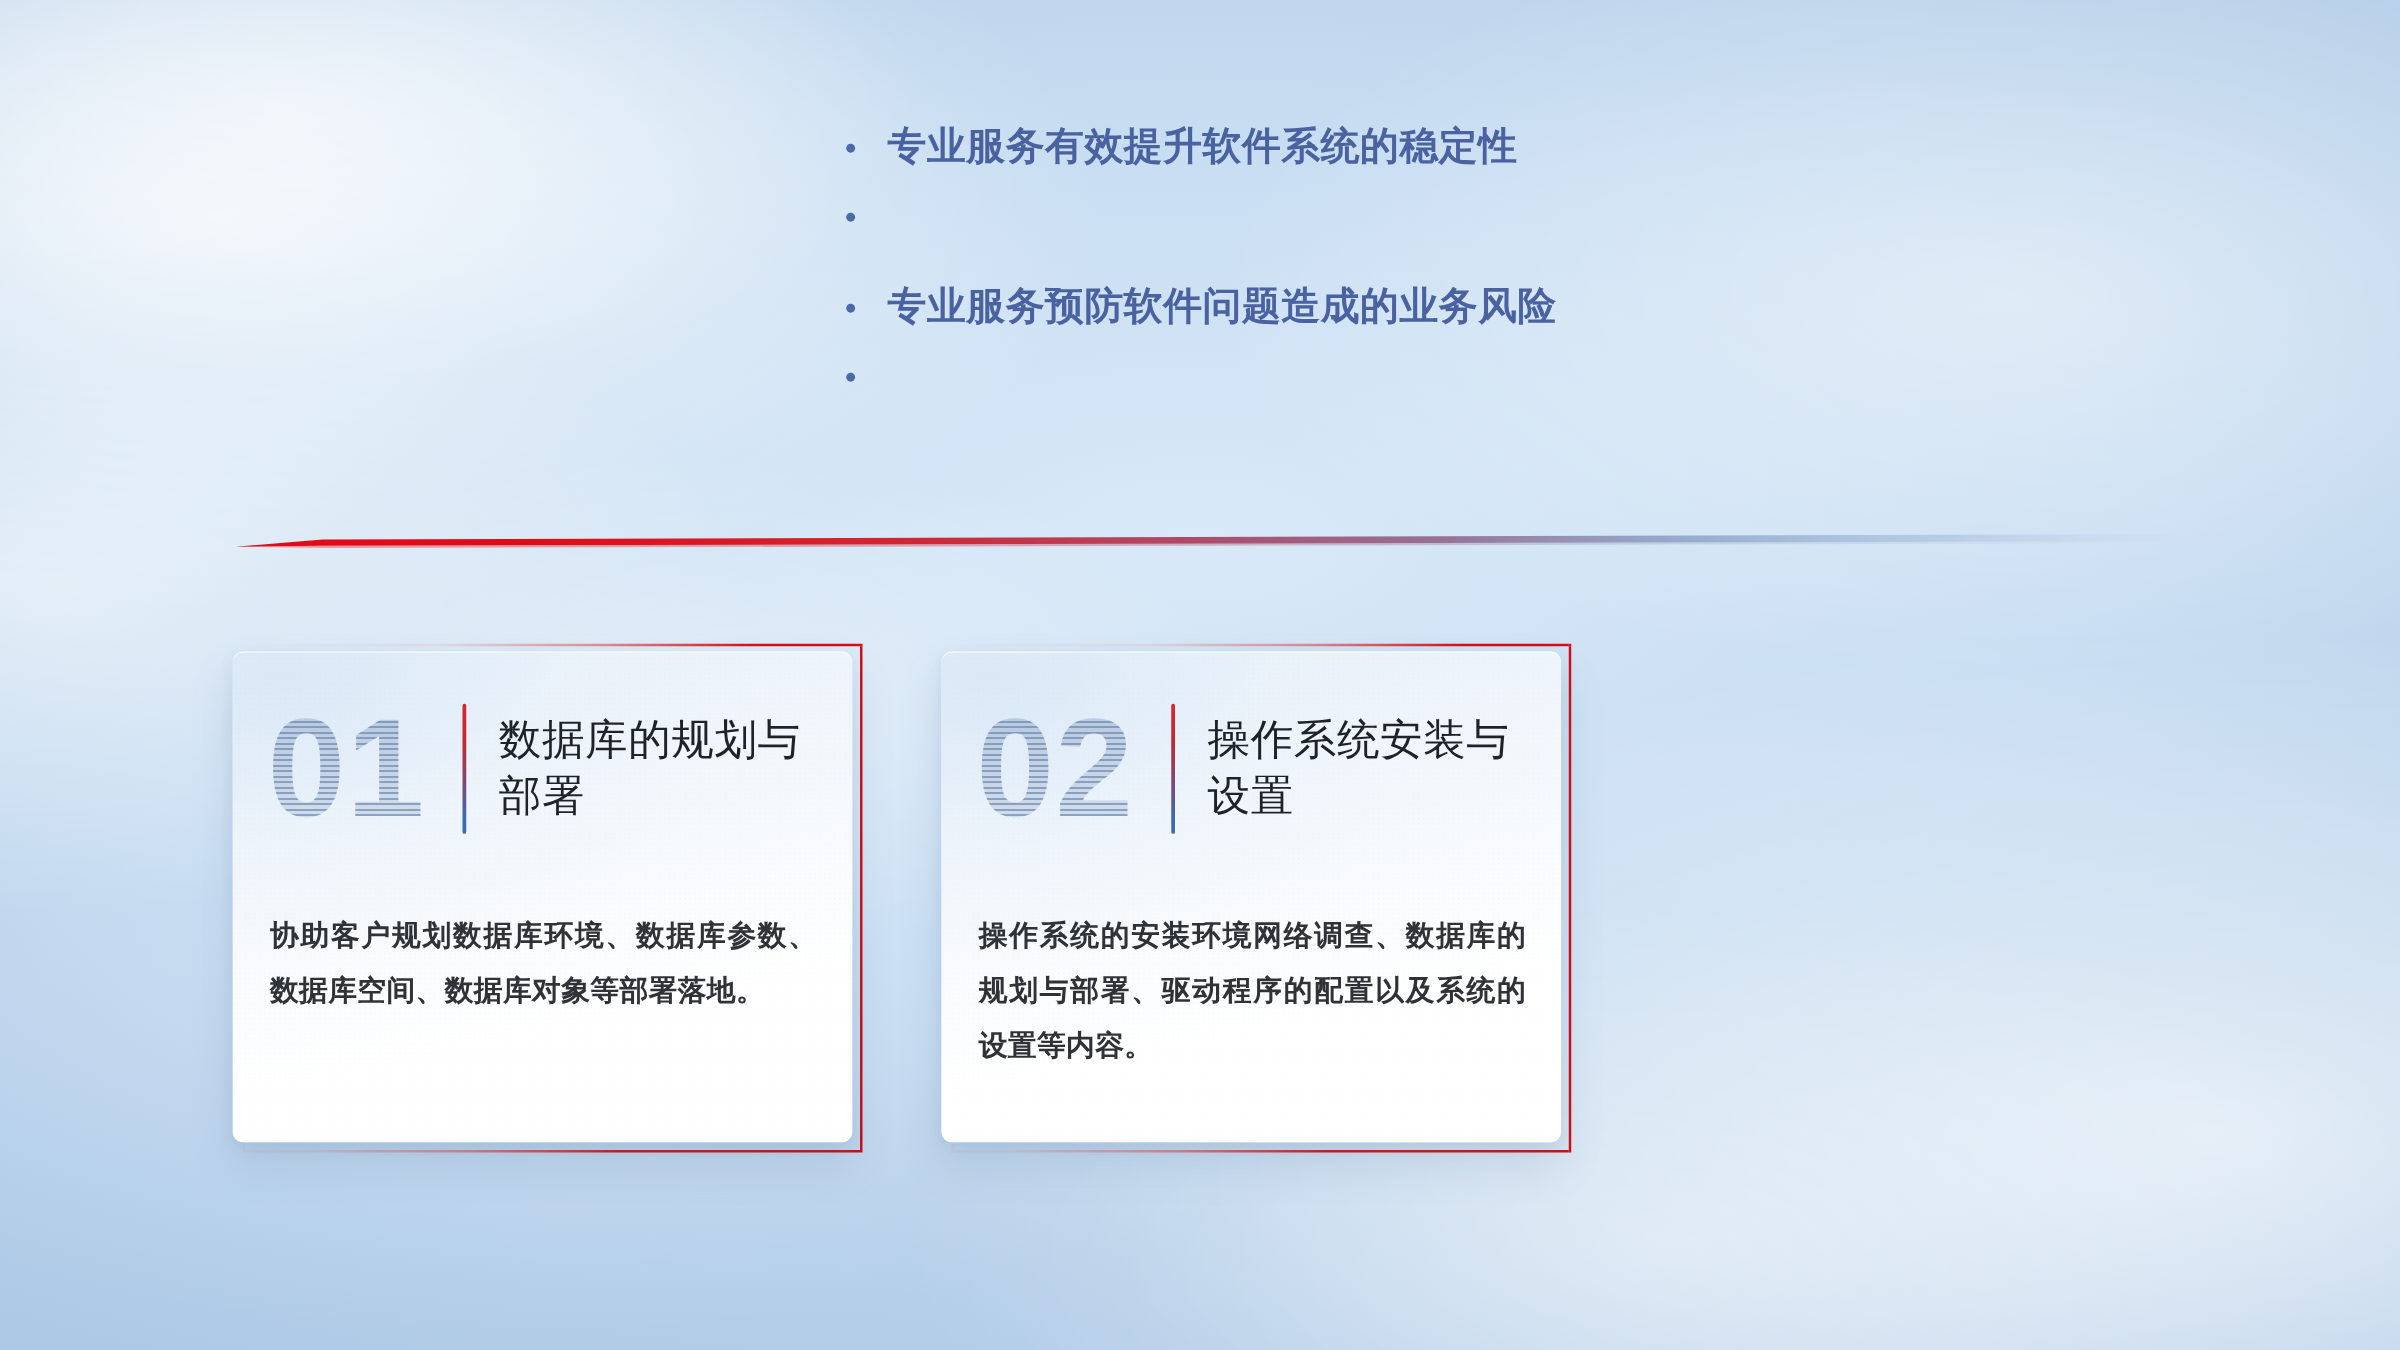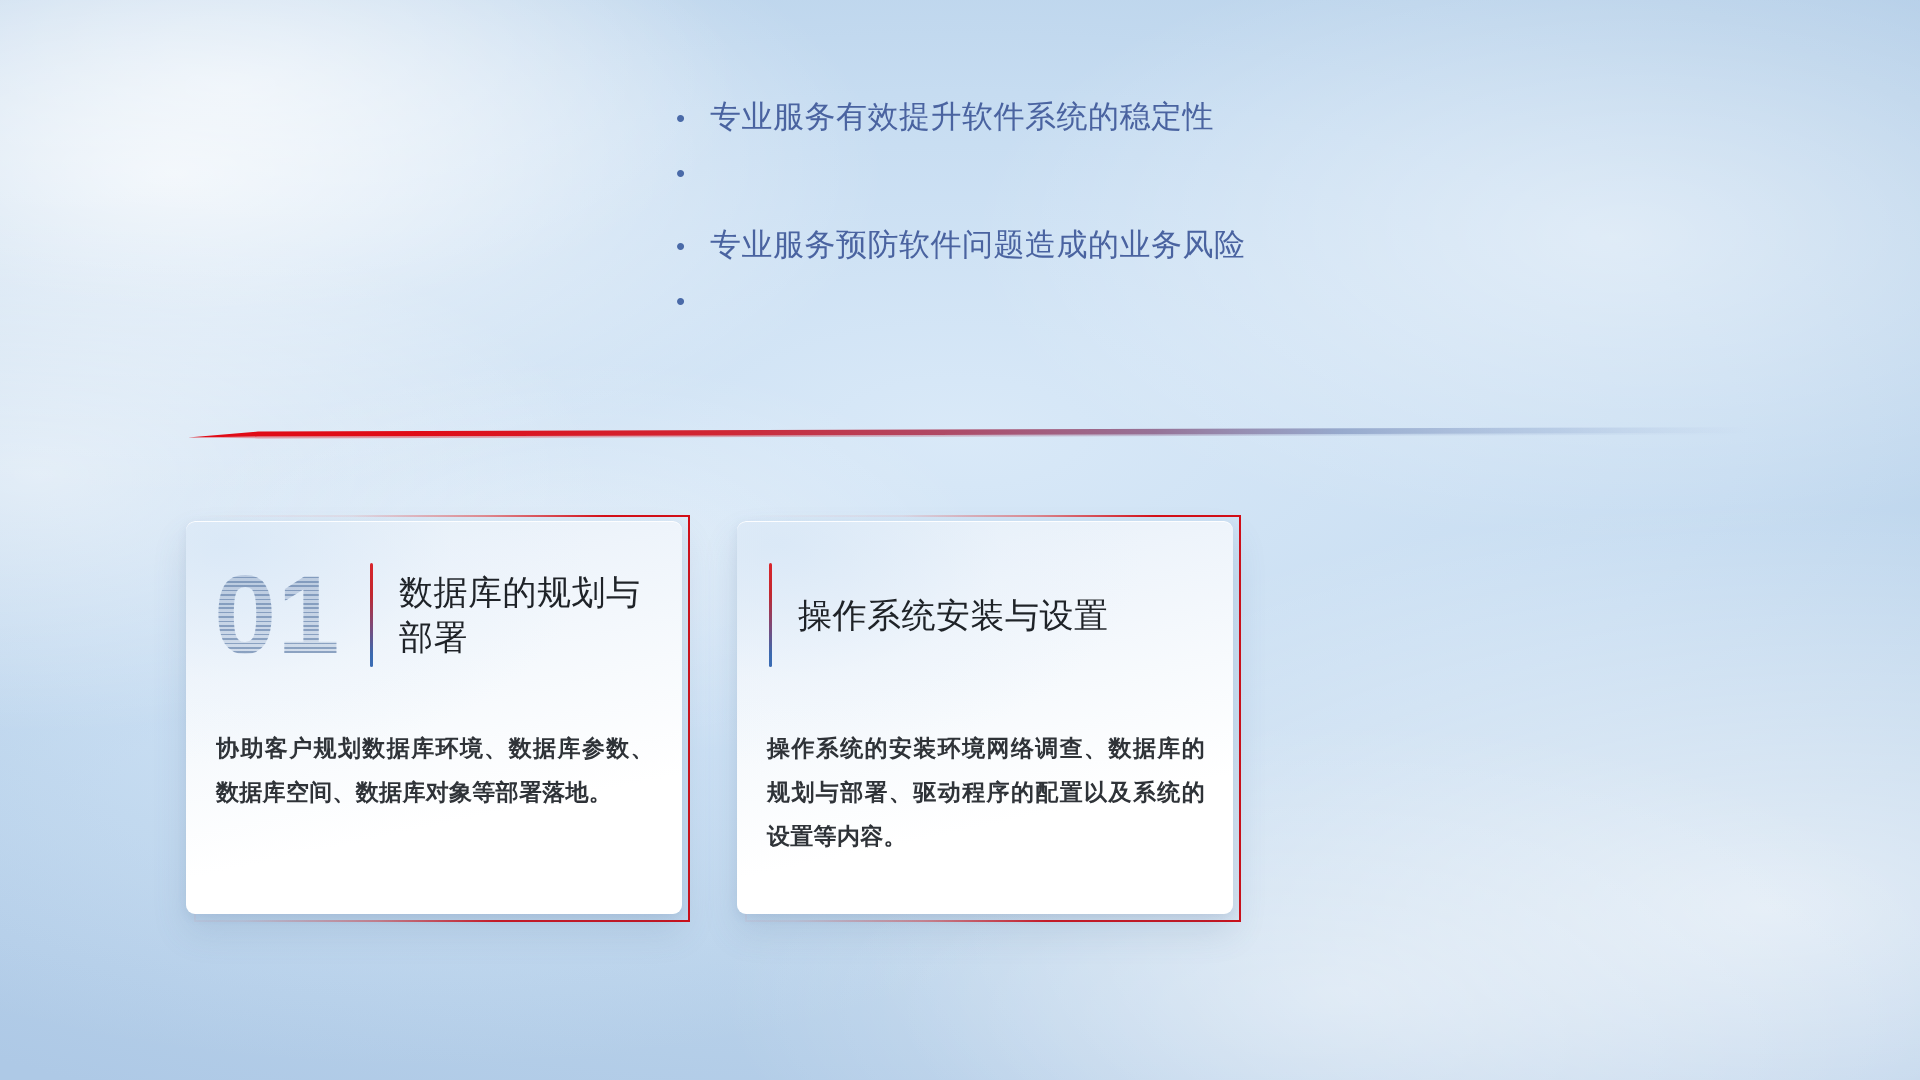--- a/index.html
+++ b/index.html
@@ -55,21 +55,21 @@
     width: 34px;
     font-size: 26px;
     line-height: 1;
     color: #4a6aa8;
     text-align: left;
   }
   .bullet-text {
     font-size: 31px;
     letter-spacing: 0.5px;
     color: #4a63a0;
-    font-weight: 400;
+    font-weight: 700;
     white-space: nowrap;
     text-align: right;
   }
 
   
   .divider-wrap {
     position: absolute;
     left: 188px;
     top: 424px;
     width: 1560px;
@@ -84,21 +84,21 @@
   }
 
   
   .cards {
     position: absolute;
     left: 186px;
     top: 521px;
     width: 1600px;
     height: 400px;
     display: flex;
-    gap: 55px;
+    gap: 71px;
   }
   .card {
     position: relative;
     width: 496px;
     height: 393px;
     box-sizing: border-box;
   }
   
   .card-outline {
     position: absolute;
@@ -265,20 +265,21 @@
         <span class="head-divider"></span>
         <span class="card-title">数据库的规划与部署</span>
       </div>
       <div class="card-body">协助客户规划数据库环境、数据库参数、数据库空间、数据库对象等部署落地。</div>
     </div>
 
     <div class="card">
       <div class="card-outline"></div>
       <div class="card-panel"></div>
       <div class="card-head">
+        <span class="ghost-num">02</span>
         <span class="head-divider"></span>
         <span class="card-title">操作系统安装与设置</span>
       </div>
       <div class="card-body">操作系统的安装环境网络调查、数据库的规划与部署、驱动程序的配置以及系统的设置等内容。</div>
     </div>
 
 
   </div>
 
 </div>

